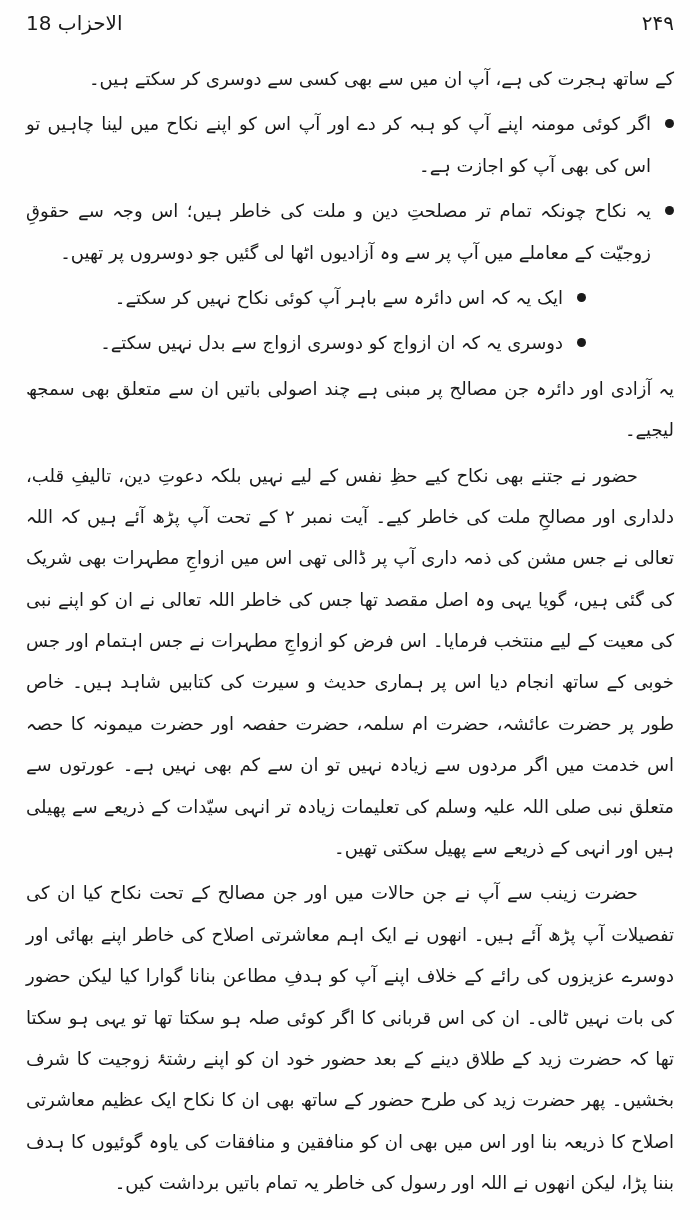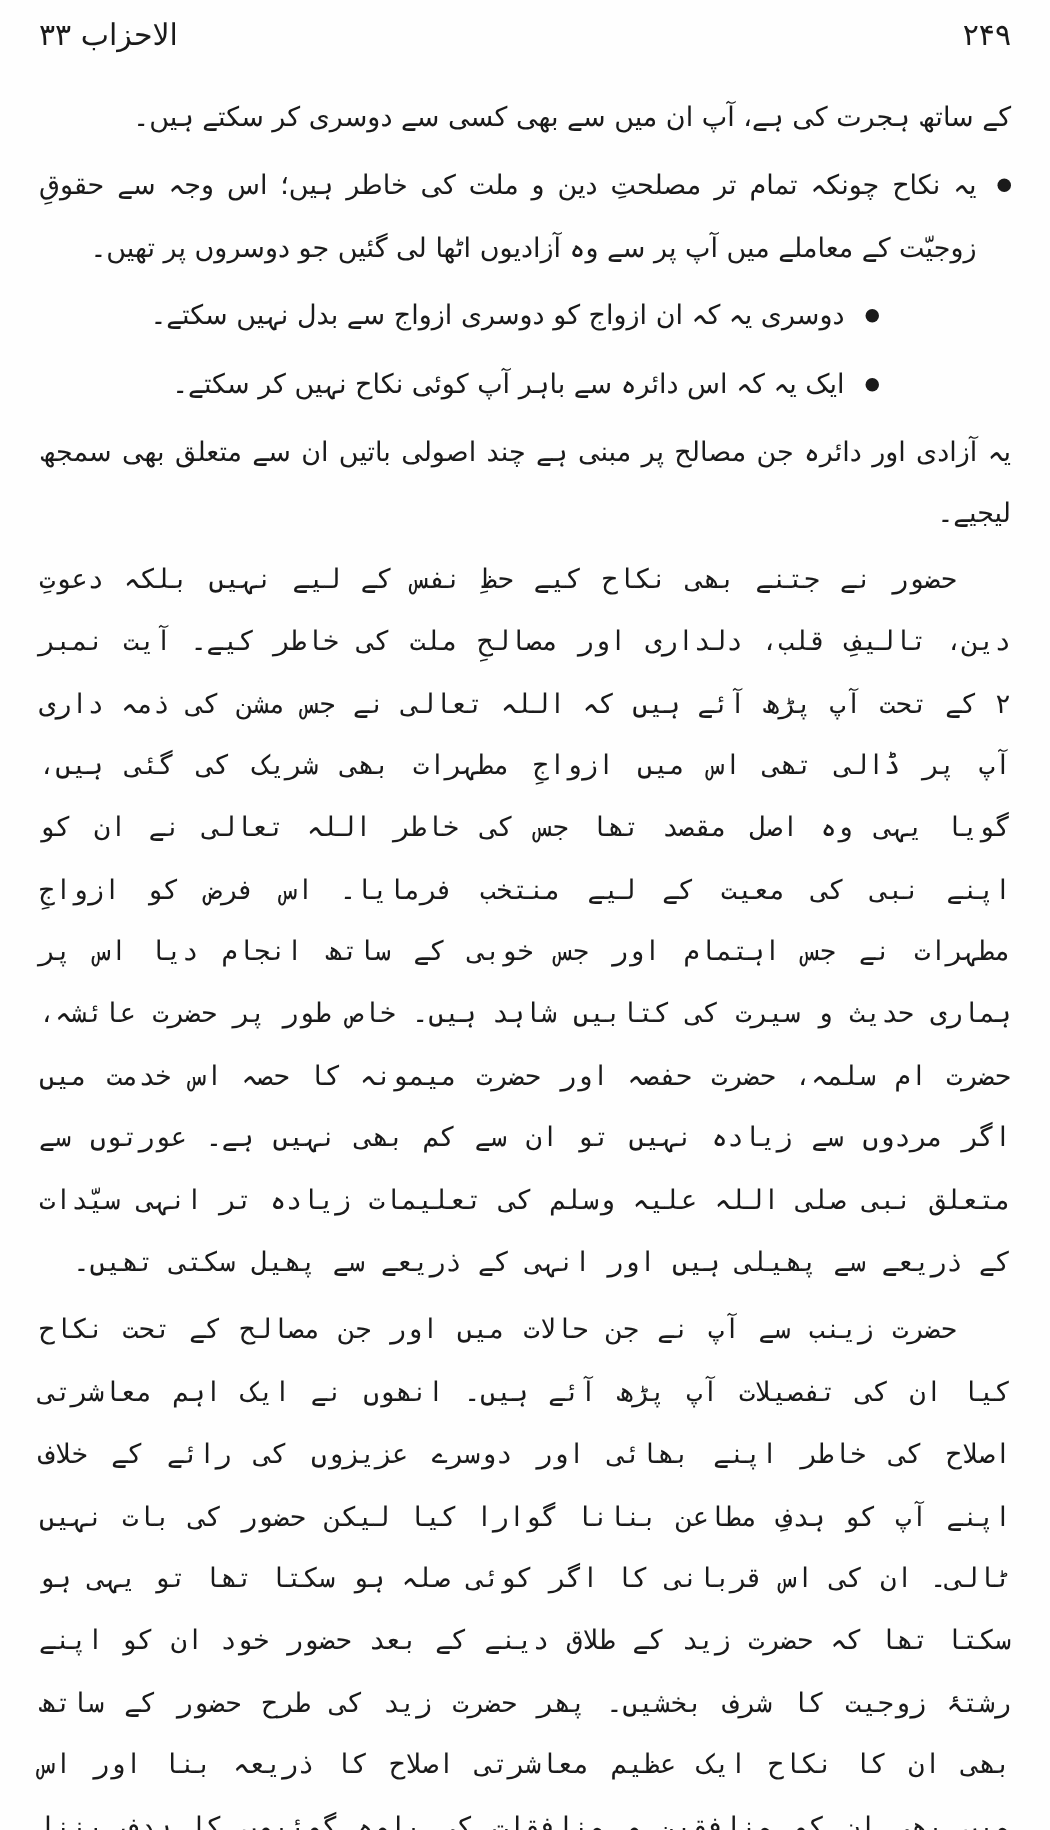--- a/index.html
+++ b/index.html
@@ -62,52 +62,56 @@
     width:9px;height:9px;
     border-radius:50%;
     background:var(--ink);
     margin-top:16px;
   }
   .bullet-text{
     flex:1;
     text-align:justify;
   }
   .plain{text-indent:0;}
-  .para{text-indent:36px;font-family:Liberation Mono, monospace;}
+  .para{text-indent:36px;}
 </style>
 </head>
 <body>
 
 <div class="page">
 
   <div class="header">
-    <span class="surah-title">الاحزاب ۳۳</span>
+    <span class="surah-title">الاحزاب 18</span>
     <span class="page-number">۲۴۹</span>
   </div>
 
   <div class="content">
 
     <p class="continuation">کے ساتھ ہجرت کی ہے، آپ ان میں سے بھی کسی سے دوسری کر سکتے ہیں۔</p>
 
     <ul class="bullets">
       <li>
         <span class="bullet-dot"></span>
+        <span class="bullet-text">اگر کوئی مومنہ اپنے آپ کو ہبہ کر دے اور آپ اس کو اپنے نکاح میں لینا چاہیں تو اس کی بھی آپ کو اجازت ہے۔</span>
+      </li>
+      <li>
+        <span class="bullet-dot"></span>
         <span class="bullet-text">یہ نکاح چونکہ تمام تر مصلحتِ دین و ملت کی خاطر ہیں؛ اس وجہ سے حقوقِ زوجیّت کے معاملے میں آپ پر سے وہ آزادیوں اٹھا لی گئیں جو دوسروں پر تھیں۔</span>
       </li>
     </ul>
 
 
     <ul class="bullets inner">
       <li>
         <span class="bullet-dot"></span>
-        <span class="bullet-text">دوسری یہ کہ ان ازواج کو دوسری ازواج سے بدل نہیں سکتے۔</span>
+        <span class="bullet-text">ایک یہ کہ اس دائرہ سے باہر آپ کوئی نکاح نہیں کر سکتے۔</span>
       </li>
       <li>
         <span class="bullet-dot"></span>
-        <span class="bullet-text">ایک یہ کہ اس دائرہ سے باہر آپ کوئی نکاح نہیں کر سکتے۔</span>
+        <span class="bullet-text">دوسری یہ کہ ان ازواج کو دوسری ازواج سے بدل نہیں سکتے۔</span>
       </li>
     </ul>
 
     <p class="plain">یہ آزادی اور دائرہ جن مصالح پر مبنی ہے چند اصولی باتیں ان سے متعلق بھی سمجھ لیجیے۔</p>
 
     <p class="para">حضور نے جتنے بھی نکاح کیے حظِ نفس کے لیے نہیں بلکہ دعوتِ دین، تالیفِ قلب، دلداری اور مصالحِ ملت کی خاطر کیے۔ آیت نمبر ۲ کے تحت آپ پڑھ آئے ہیں کہ اللہ تعالی نے جس مشن کی ذمہ داری آپ پر ڈالی تھی اس میں ازواجِ مطہرات بھی شریک کی گئی ہیں، گویا یہی وہ اصل مقصد تھا جس کی خاطر اللہ تعالی نے ان کو اپنے نبی کی معیت کے لیے منتخب فرمایا۔ اس فرض کو ازواجِ مطہرات نے جس اہتمام اور جس خوبی کے ساتھ انجام دیا اس پر ہماری حدیث و سیرت کی کتابیں شاہد ہیں۔ خاص طور پر حضرت عائشہ، حضرت ام سلمہ، حضرت حفصہ اور حضرت میمونہ کا حصہ اس خدمت میں اگر مردوں سے زیادہ نہیں تو ان سے کم بھی نہیں ہے۔ عورتوں سے متعلق نبی صلی اللہ علیہ وسلم کی تعلیمات زیادہ تر انہی سیّدات کے ذریعے سے پھیلی ہیں اور انہی کے ذریعے سے پھیل سکتی تھیں۔</p>
 
     <p class="para">حضرت زینب سے آپ نے جن حالات میں اور جن مصالح کے تحت نکاح کیا ان کی تفصیلات آپ پڑھ آئے ہیں۔ انھوں نے ایک اہم معاشرتی اصلاح کی خاطر اپنے بھائی اور دوسرے عزیزوں کی رائے کے خلاف اپنے آپ کو ہدفِ مطاعن بنانا گوارا کیا لیکن حضور کی بات نہیں ٹالی۔ ان کی اس قربانی کا اگر کوئی صلہ ہو سکتا تھا تو یہی ہو سکتا تھا کہ حضرت زید کے طلاق دینے کے بعد حضور خود ان کو اپنے رشتۂ زوجیت کا شرف بخشیں۔ پھر حضرت زید کی طرح حضور کے ساتھ بھی ان کا نکاح ایک عظیم معاشرتی اصلاح کا ذریعہ بنا اور اس میں بھی ان کو منافقین و منافقات کی یاوہ گوئیوں کا ہدف بننا پڑا، لیکن انھوں نے اللہ اور رسول کی خاطر یہ تمام باتیں برداشت کیں۔</p>
 
   </div>

